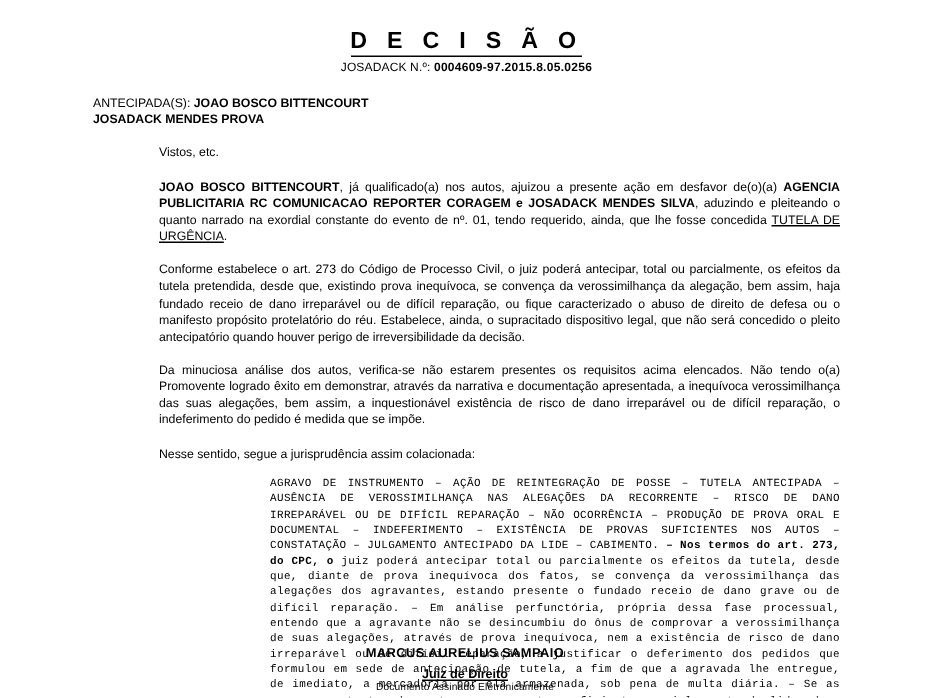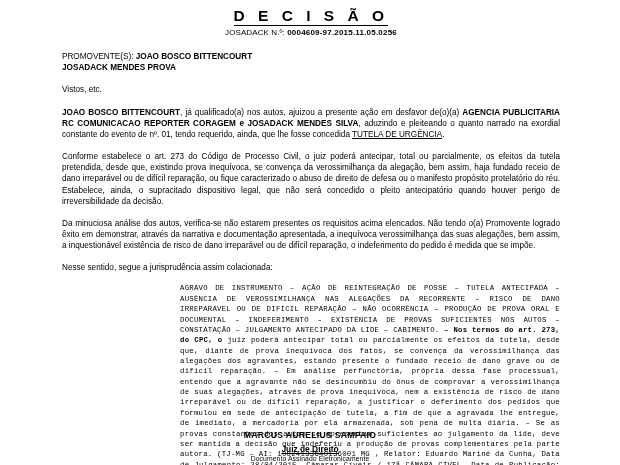--- a/index.html
+++ b/index.html
@@ -24,21 +24,21 @@
     background: #ffffff;
     padding: 4px 60px 0 62px;
   }
 
   
   .doc-title {
     text-align: center;
     font-size: 15.5px;
     font-weight: bold;
     letter-spacing: 4.5px;
-    margin-top: 3px;
+    margin-top: 15px;
     line-height: 1.15;
   }
   .doc-title span.ul {
     border-bottom: 1.5px solid #000;
     padding-bottom: 1px;
   }
 
   .proc-line {
     text-align: center;
     font-size: 8px;
@@ -56,20 +56,21 @@
   }
   .parties .lbl { font-weight: normal; }
   .parties .val { font-weight: bold; }
 
   
   p.para {
     font-size: 8.2px;
     line-height: 1.36;
     text-align: justify;
     margin-top: 11px;
+    margin-left: 44px;
   }
   b { font-weight: bold; }
   u, .u { text-decoration: underline; }
 
   
   .juris {
     margin-top: 10px;
     margin-left: 118px;
     font-family: "Liberation Mono", "DejaVu Sans Mono", monospace;
     font-size: 7.3px;
@@ -109,26 +110,26 @@
 <body>
 
 <div id="page">
 
   <div class="doc-title">
     <span class="ul">D E C I S Ã O</span>
   </div>
 
   <div class="proc-line">
     <span class="lbl">JOSADACK N.º:</span>
-    <span class="num">0004609-97.2015.11.05.0256</span>
+    <span class="num">0004609-97.2015.8.05.0256</span>
   </div>
 
   <div class="parties">
     <div>
-      <span class="lbl">PROMOVENTE(S):</span>
+      <span class="lbl">ANTECIPADA(S):</span>
       <span class="val">JOAO BOSCO BITTENCOURT</span>
     </div>
     <div>
       <span class="val">JOSADACK MENDES PROVA</span>
     </div>
   </div>
 
   <p class="para">
     <span>Vistos, etc.</span>
   </p>

